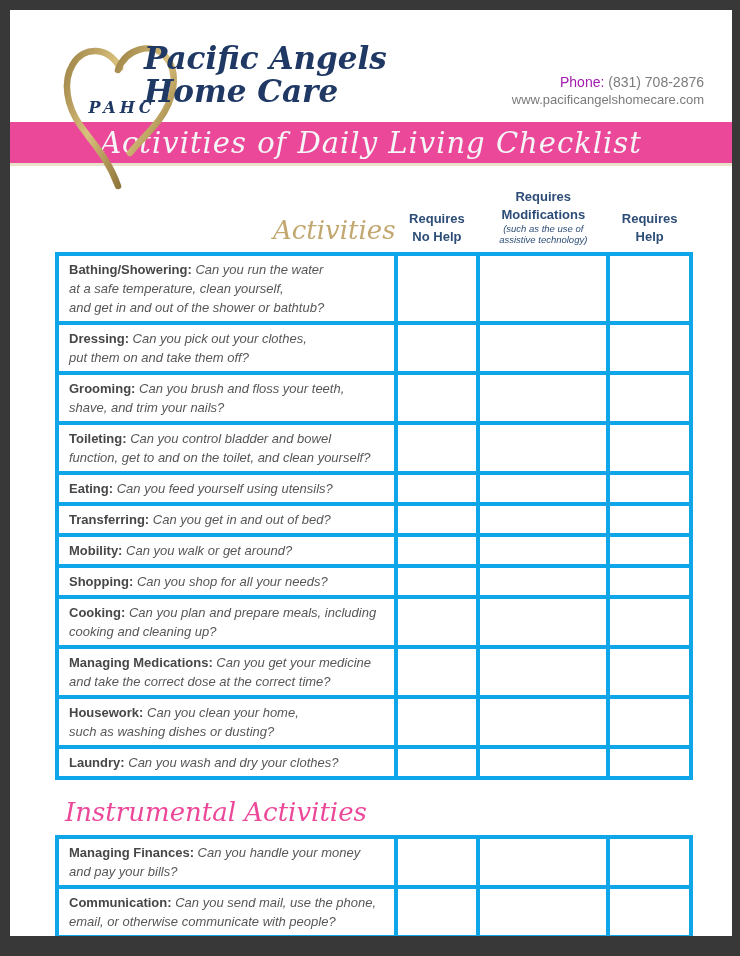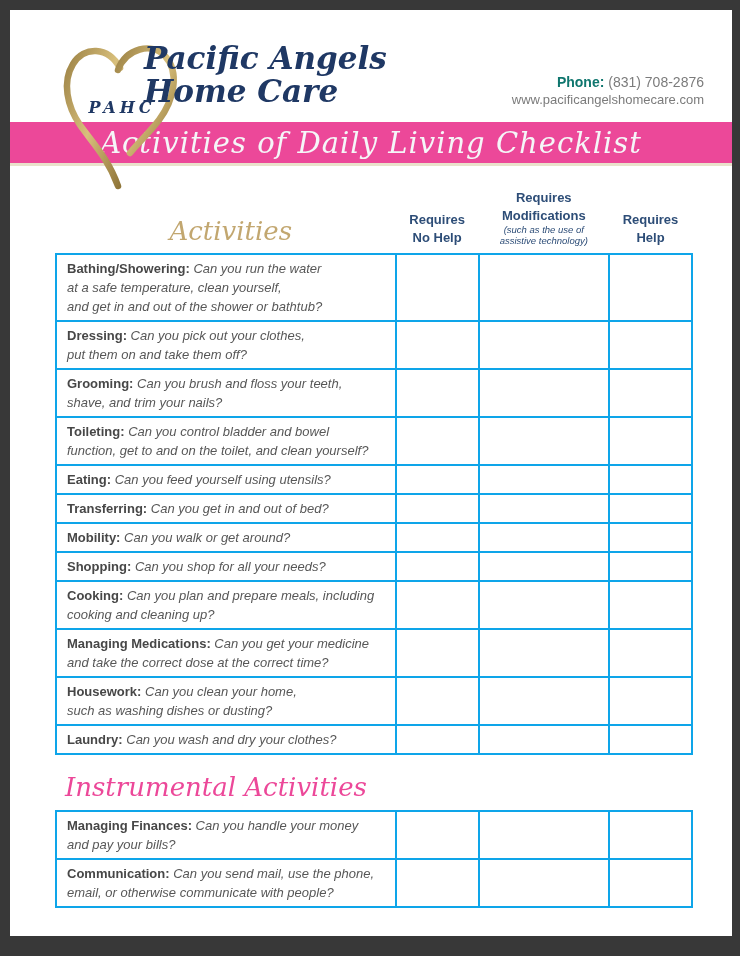--- a/index.html
+++ b/index.html
@@ -16,49 +16,49 @@
   .heart-svg { position:absolute; left:0; top:0; }
   .monogram { position:absolute; left:22px; top:66px; width:96px; text-align:center;
               font-family:"DejaVu Serif", serif; font-style:italic; font-weight:bold;
               font-size:16px; letter-spacing:4px; color:#1f3864; }
   .coname { position:absolute; left:92px; top:10px;
             font-family:"DejaVu Serif", serif; font-style:italic; font-weight:bold;
             font-size:31px; line-height:33px; color:#1f3864; white-space:pre-line; }
 
   .contact { position:absolute; right:28px; top:64px; text-align:right; line-height:17px; }
   .phone-line { font-size:14px; color:#7b7b7b; }
-  .phone-line b { color:#0f766e; font-weight:bold; }
+  .phone-line b { color:#a21caf; font-weight:normal; }
   .site { font-size:13px; color:#7b7b7b; }
 
   .banner { position:relative; height:44px; background:#ec4899; z-index:1;
             display:flex; align-items:center; justify-content:center;
             border-bottom:3px solid #e9e2cb; }
   .banner-title { font-family:"DejaVu Serif", serif; font-style:italic;
                   font-size:29px; color:#f5f6f8; letter-spacing:1px; }
 
   
   .content { padding:0 39px 0 45px; }
 
   table { border-collapse:collapse; width:100%; table-layout:fixed; }
   col.c-act  { width:53.4%; }
   col.c-no   { width:13.05%; }
   col.c-mod  { width:20.5%; }
   col.c-help { width:13.05%; }
 
   thead th { border:none; vertical-align:bottom; padding-bottom:7px; }
-  th.sec-th { text-align:center; }
+  th.sec-th { text-align:right; }
   .sec-heading { font-family:"DejaVu Serif", serif; font-style:italic;
                  font-size:26px; font-weight:normal; color:#c2a770; padding-left:10px; }
   .col-head { font-size:13px; font-weight:bold; color:#2d4d77; line-height:15px;
               text-align:center; white-space:pre-line; }
   .col-note { display:block; font-size:9.5px; line-height:10.5px; font-weight:normal;
               font-style:italic; color:#2d4d77; white-space:pre-line; margin-top:1px; }
   th.h-tall { height:88px; }
 
-  tbody td { border:2px solid #0ea5e9;margin-left:36px; }
+  tbody td { border:4px solid #0ea5e9;margin-left:36px; }
   .act-cell { padding:4px 8px 4px 10px; font-size:13px; line-height:19px;
               white-space:pre-line; color:#4e4e4e; }
   .lbl { font-weight:bold; color:#474747; }
   .q   { font-style:italic; color:#575757; }
   .resp-cell { background:#ffffff; }
 
   .sec2-heading { font-family:"DejaVu Serif", serif; font-style:italic;
                   font-size:26px; color:#ec4899; margin:17px 0 8px 10px; }
 </style>
 </head>

